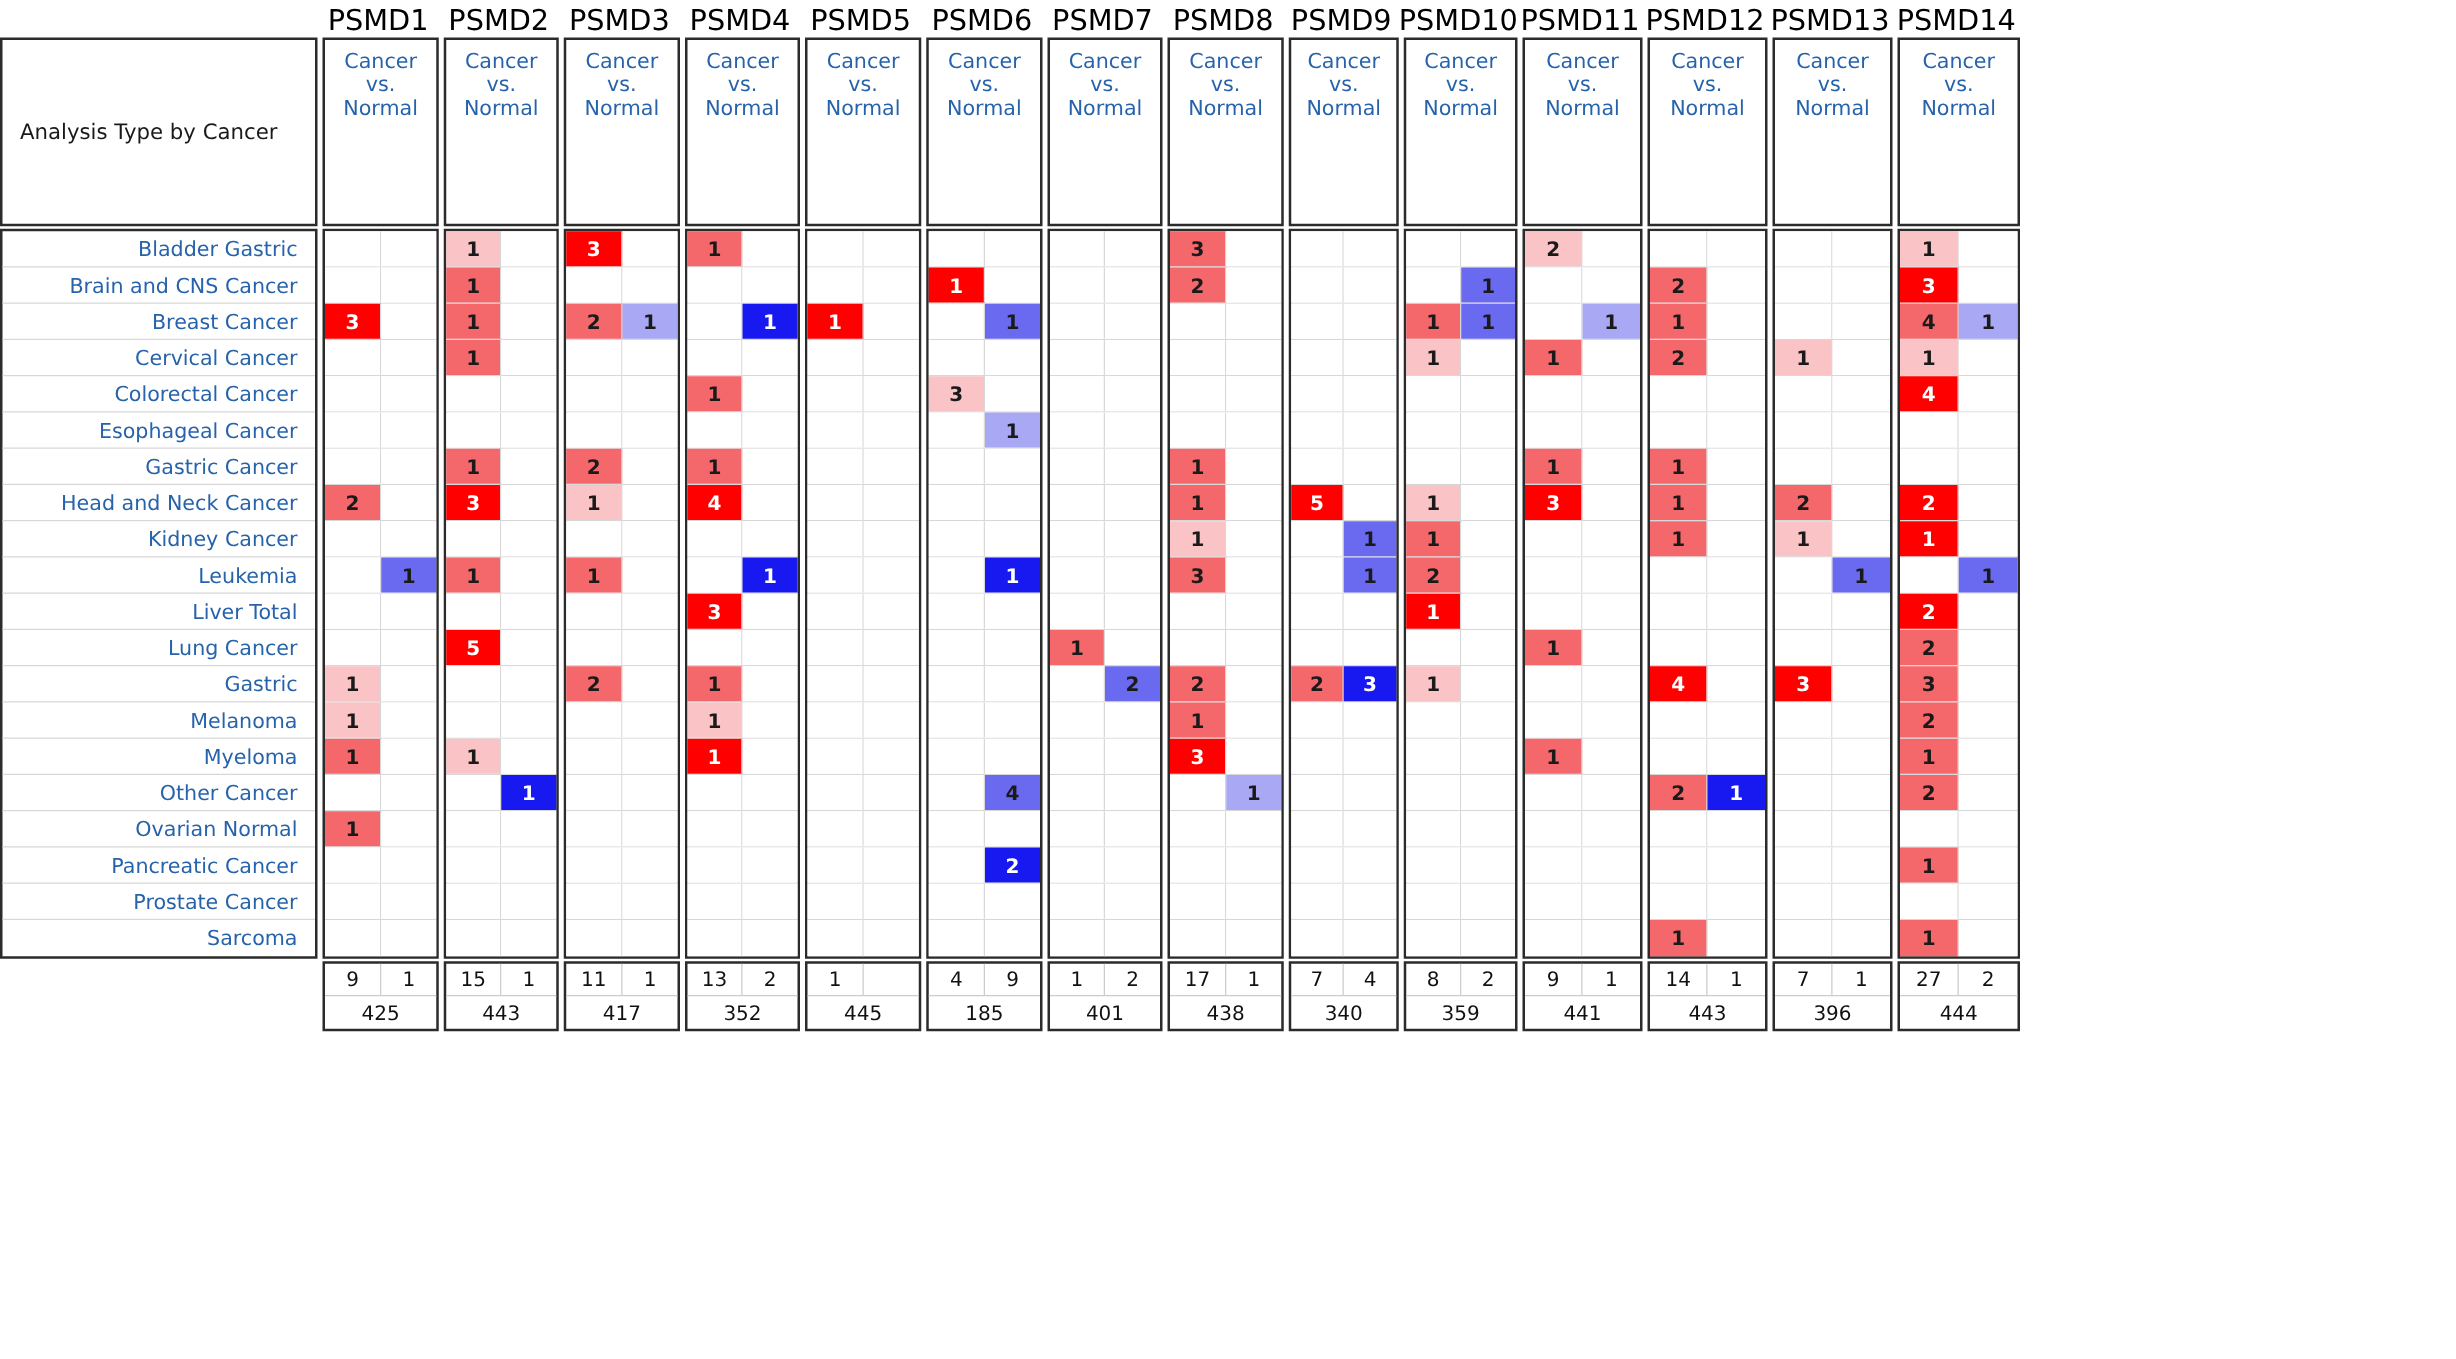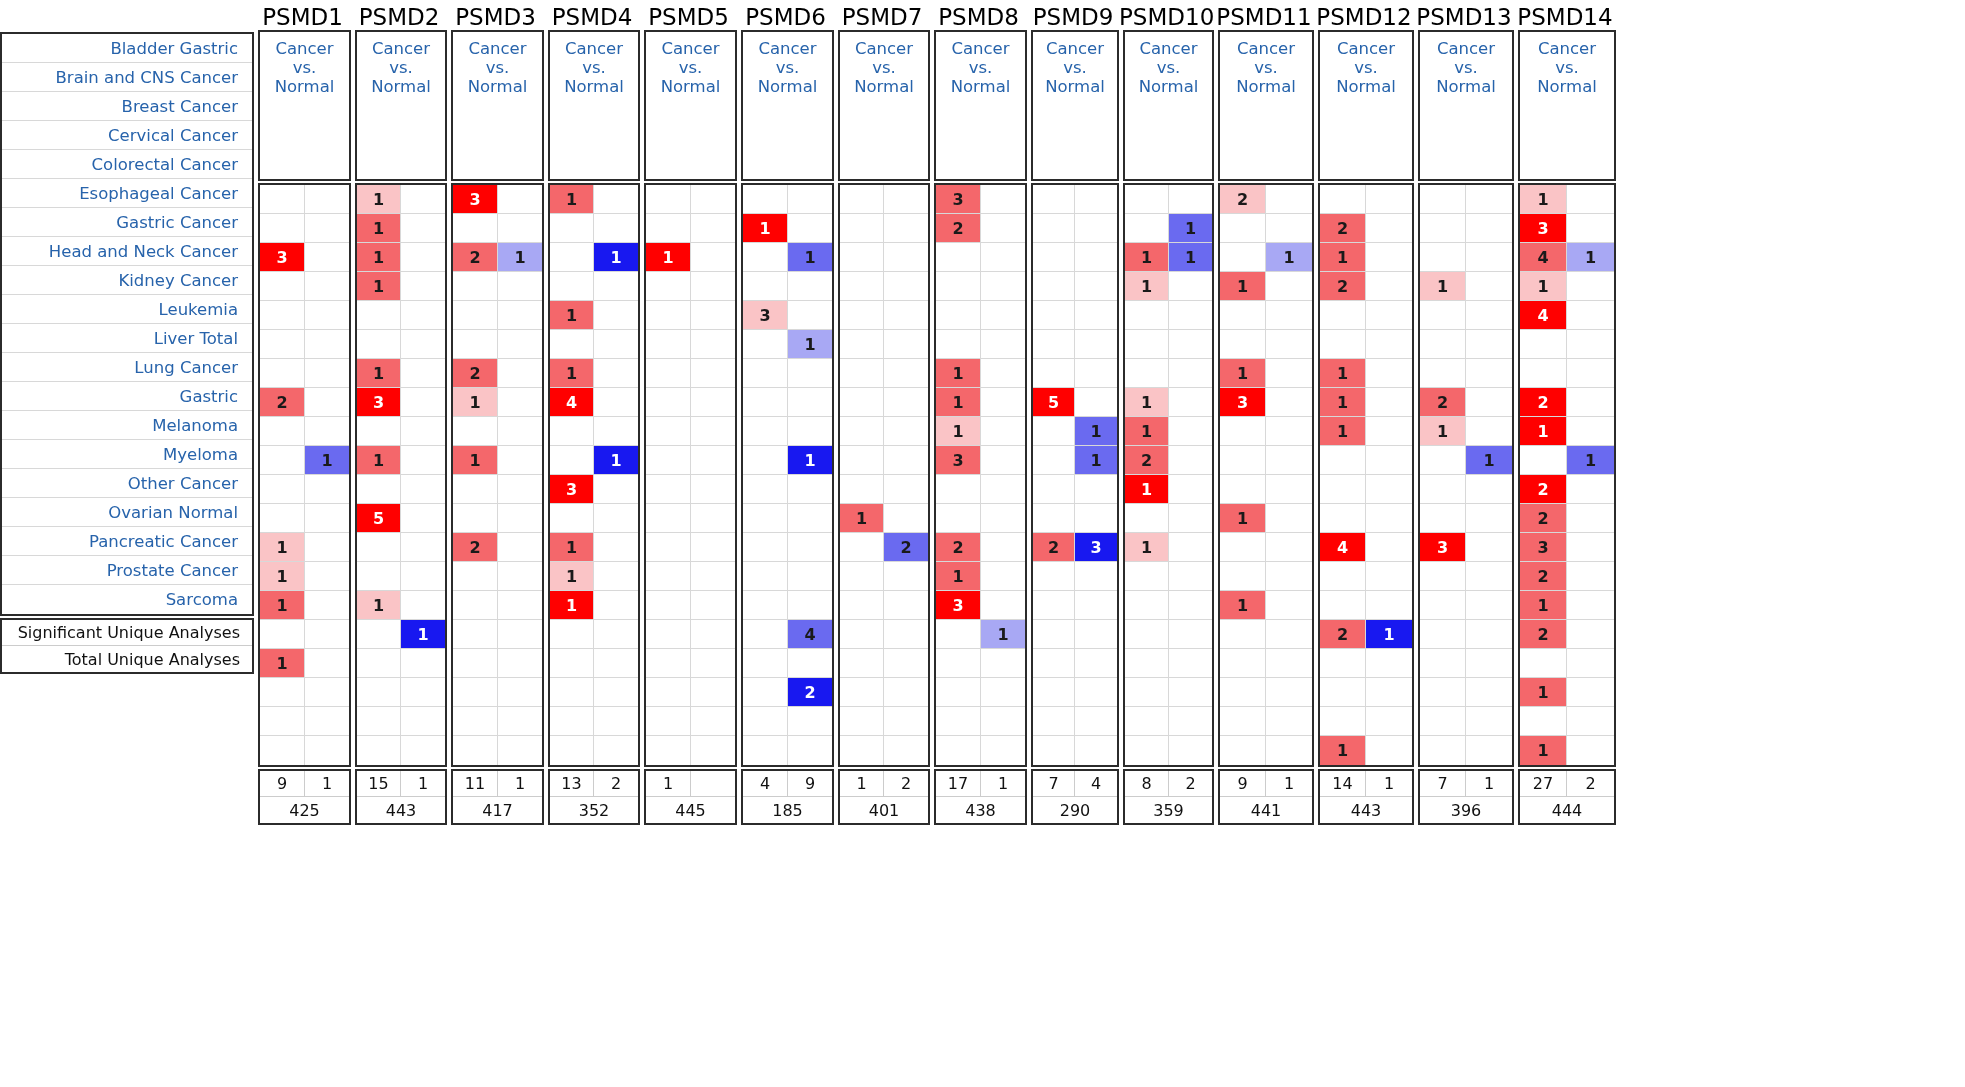--- a/index.html
+++ b/index.html
@@ -210,20 +210,23 @@
       <div class="gene-name" style="width: 95px;">PSMD10</div>
       <div class="gene-name" style="width: 100px;">PSMD11</div>
       <div class="gene-name" style="width: 100px;">PSMD12</div>
       <div class="gene-name" style="width: 100px;">PSMD13</div>
       <div class="gene-name" style="width: 102px;">PSMD14</div>
     </div>
 
   <div class="grid" id="grid">
 
     <div class="label-col">
+      <div class="label-title-box">
+        <span>Analysis Type by Cancer</span>
+      </div>
       <div class="label-body" id="row-label-body">
           <div class="row-label">Bladder Gastric</div>
           <div class="row-label">Brain and CNS Cancer</div>
           <div class="row-label">Breast Cancer</div>
           <div class="row-label">Cervical Cancer</div>
           <div class="row-label">Colorectal Cancer</div>
           <div class="row-label">Esophageal Cancer</div>
           <div class="row-label">Gastric Cancer</div>
           <div class="row-label">Head and Neck Cancer</div>
           <div class="row-label">Kidney Cancer</div>
@@ -232,24 +235,20 @@
           <div class="row-label">Lung Cancer</div>
           <div class="row-label">Gastric</div>
           <div class="row-label">Melanoma</div>
           <div class="row-label">Myeloma</div>
           <div class="row-label">Other Cancer</div>
           <div class="row-label">Ovarian Normal</div>
           <div class="row-label">Pancreatic Cancer</div>
           <div class="row-label">Prostate Cancer</div>
           <div class="row-label last">Sarcoma</div>
         </div>
-      <div class="summary-labels">
-        <div class="summary-label sep">Significant Unique Analyses</div>
-        <div class="summary-label">Total Unique Analyses</div>
-      </div>
     </div>
 
     <div id="gene-columns" style="display:flex;">
         <div class="gene-col" style="width: 93px;">
           <div class="gene-head-box">
             <div class="cvn">
               <div>Cancer</div>
               <div>vs.</div>
               <div>Normal</div>
             </div>
@@ -1135,21 +1134,21 @@
               <div class="cell empty" style="width: 44px;"></div>
               <div class="cell rightmost empty" style="width: 44px;"></div>
             </div>
           </div>
           <div class="gene-summary">
             <div class="sum-row sig">
               <div class="sum-cell" style="width: 44px;">7</div>
               <div class="sum-cell rightmost" style="width: 44px;">4</div>
             </div>
             <div class="sum-row">
-              <div class="sum-total">290</div>
+              <div class="sum-total">340</div>
             </div>
           </div>
         </div>
         <div class="gene-col" style="width: 91px;">
           <div class="gene-head-box">
             <div class="cvn">
               <div>Cancer</div>
               <div>vs.</div>
               <div>Normal</div>
             </div>

